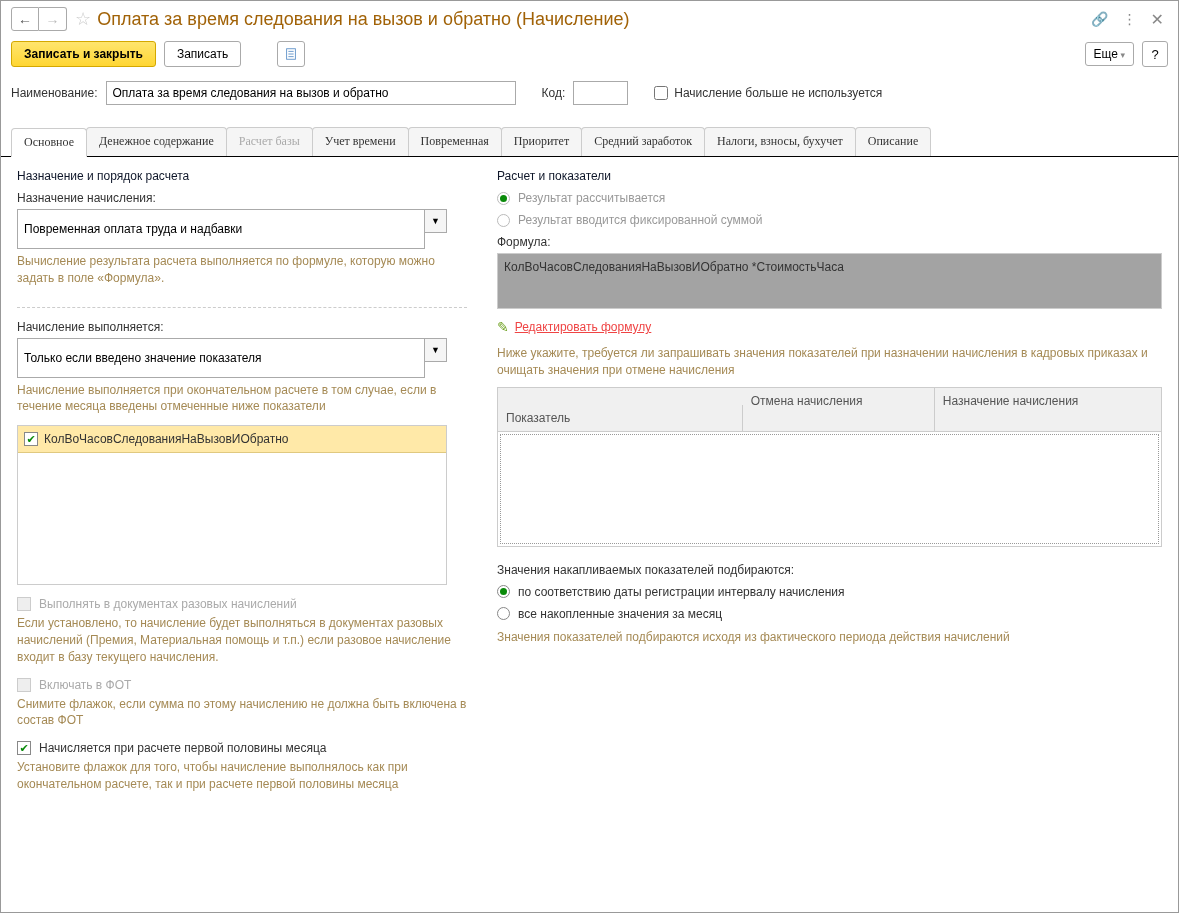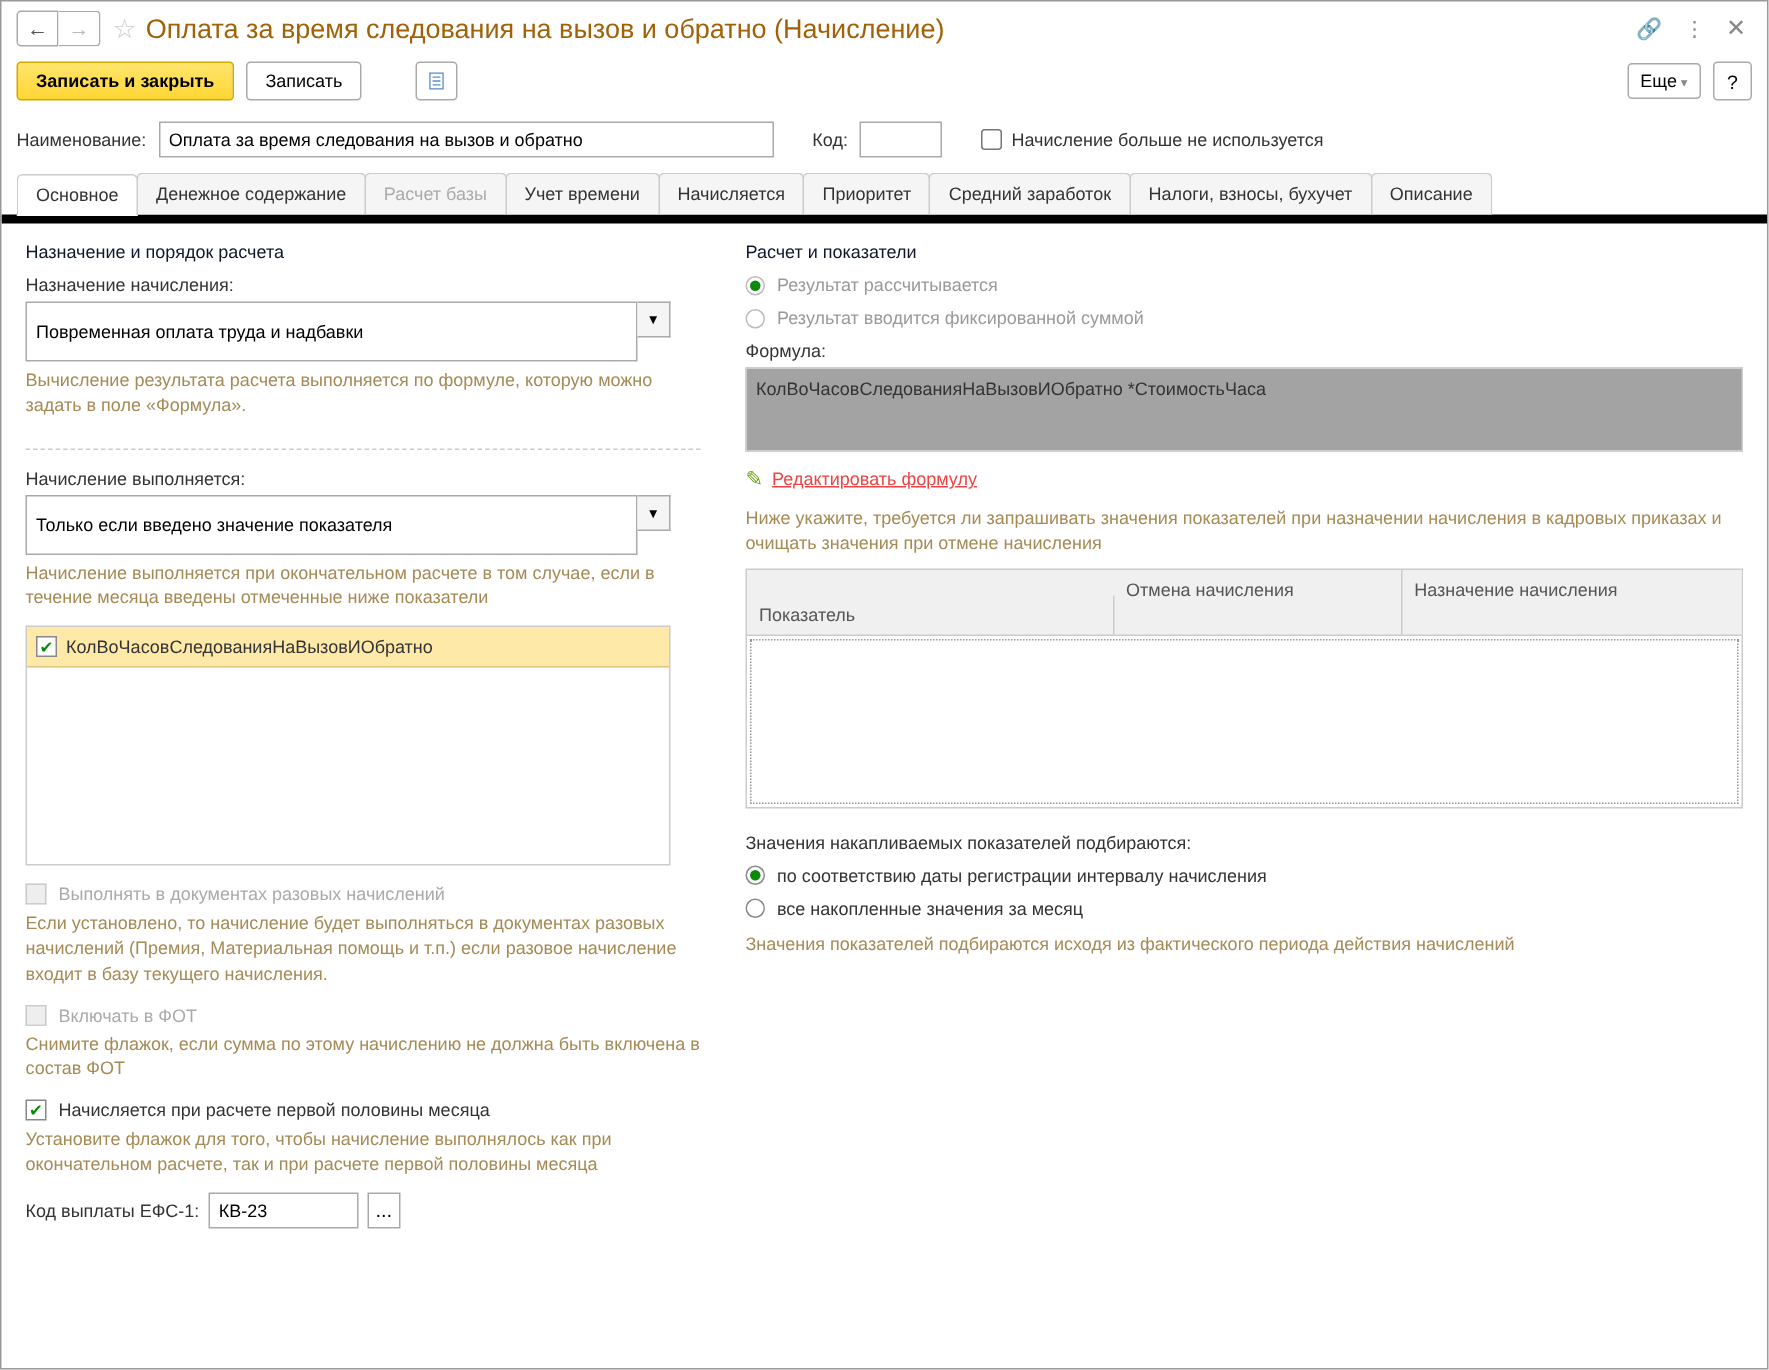--- a/index.html
+++ b/index.html
@@ -97,23 +97,24 @@
 .label { color: #333; }
 .input-text {
   border: 1px solid #aaa;
   padding: 3px 6px;
   height: 24px;
   font-size: 12px;
 }
 .checkbox-inline { display: flex; align-items: center; gap: 6px; }
 .tabs {
   display: flex;
-  border-bottom: 6px solid #000000;
+  border-bottom: 1px solid #000000;
   padding: 0 10px;
-  margin-top: 4px;
+  margin-top: 16px;
+  font-family: Liberation Serif, serif;
 }
 .tab {
   padding: 6px 12px;
   border: 1px solid #ccc;
   border-bottom: none;
   background: #f5f5f5;
   cursor: pointer;
   font-size: 12px;
   border-radius: 4px 4px 0 0;
   margin-right: -1px;
@@ -299,21 +300,21 @@
     <input type="checkbox" style="">
     <span>Начисление больше не используется</span>
   </div>
 </div>
 
 <div class="tabs">
   <div class="tab active">Основное</div>
   <div class="tab">Денежное содержание</div>
   <div class="tab disabled">Расчет базы</div>
   <div class="tab">Учет времени</div>
-  <div class="tab">Начисляется</div>
+  <div class="tab">Повременная</div>
   <div class="tab">Приоритет</div>
   <div class="tab">Средний заработок</div>
   <div class="tab">Налоги, взносы, бухучет</div>
   <div class="tab">Описание</div>
 </div>
 
 <div class="content">
   <div class="col col-left">
     <div class="section-title">Назначение и порядок расчета</div>
     <div class="field-block">
@@ -353,25 +354,20 @@
       <span>Включать в ФОТ</span>
     </div>
     <div class="hint">Снимите флажок, если сумма по этому начислению не должна быть включена в состав ФОТ</div>
 
     <div class="check-row" style="margin-top:12px">
       <span class="chk checked"></span>
       <span>Начисляется при расчете первой половины месяца</span>
     </div>
     <div class="hint">Установите флажок для того, чтобы начисление выполнялось как при окончательном расчете, так и при расчете первой половины месяца</div>
 
-    <div class="bottom-row">
-      <span class="label">Код выплаты ЕФС-1:</span>
-      <input class="small-input" value="КВ-23" style="">
-      <button class="small-btn">...</button>
-    </div>
   </div>
 
   <div class="col">
     <div class="section-title">Расчет и показатели</div>
     <div class="radio-row disabled">
       <span class="radio selected" style="border-color:#bbb"></span>
       <span>Результат рассчитывается</span>
     </div>
     <div class="radio-row disabled">
       <span class="radio" style="border-color:#bbb"></span>

